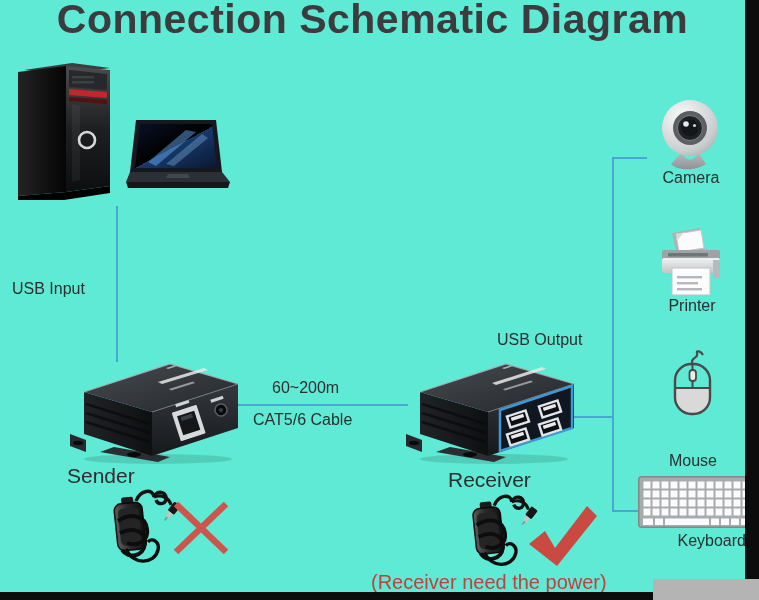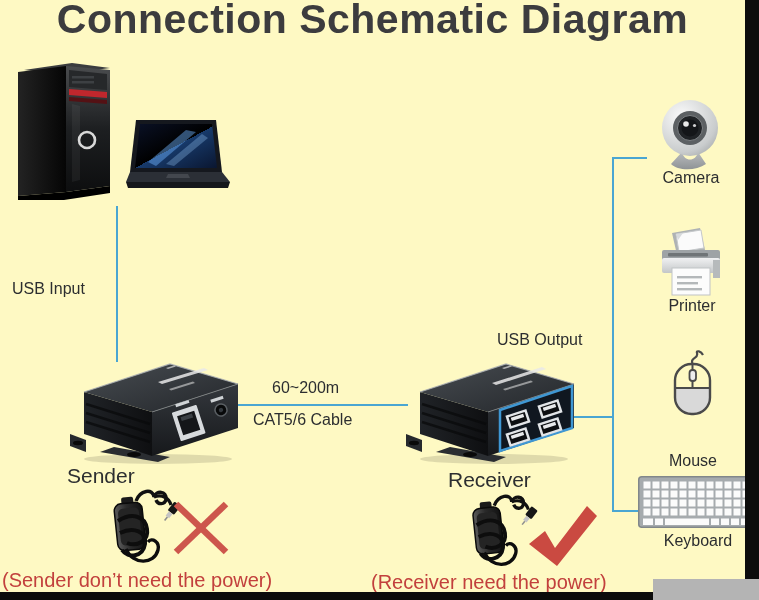--- a/index.html
+++ b/index.html
@@ -1,17 +1,17 @@
 <!DOCTYPE html>
 <html><head>
 <meta charset="utf-8">
 <style>
   html,body{margin:0;padding:0;background:#ffffff;}
   .canvas{
-    position:relative;width:759px;height:600px;background:#fef9c3;overflow:hidden;
+    position:relative;width:759px;height:600px;background:#5eead4;overflow:hidden;
     font-family:"Liberation Sans","DejaVu Sans",sans-serif;
   }
   .title{
     position:absolute;left:0;top:-4px;width:745px;text-align:center;
     font-size:41px;font-weight:700;color:#3c3c3e;letter-spacing:0.5px;white-space:nowrap;
   }
   .lbl{position:absolute;font-size:16px;color:#2c2e30;white-space:nowrap;}
   .lbl.center{text-align:center;}
   .note{position:absolute;font-size:20px;color:#c2403d;white-space:nowrap;}
   .line{position:absolute;background:#4aa6d2;}
@@ -281,22 +281,21 @@
 
   <div class="lbl" style="left:497px;top:331px;">USB Output</div>
   <div class="lbl" style="left:12px;top:280px;">USB Input</div>
   <div class="lbl" style="left:272px;top:379px;">60~200m</div>
   <div class="lbl" style="left:253px;top:411px;">CAT5/6 Cable</div>
   <div class="lbl" style="left:67px;top:464px;font-size:21px;">Sender</div>
   <div class="lbl" style="left:448px;top:468px;font-size:21px;">Receiver</div>
   <div class="lbl center" style="left:652px;top:169px;width:78px;">Camera</div>
   <div class="lbl center" style="left:658px;top:297px;width:68px;">Printer</div>
   <div class="lbl center" style="left:662px;top:420px;width:62px;margin-top:32px;">Mouse</div>
-  <div class="lbl center" style="left:650px;top:532px;width:96px;">Keyboard</div>
-
-  <div class="note" style="left:2px;top:569px;">(Sender don’t need the power)</div>
+  <div class="lbl center" style="left:650px;top:532px;width:96px;text-align:right;">Keyboard</div>
+
   <div class="note" style="left:371px;top:571px;">(Receiver need the power)</div>
 
   <div class="bar" style="left:745px;top:0;width:14px;height:584px;"></div>
   <div class="bar" style="left:0;top:592px;width:759px;height:8px;"></div>
   <div class="corner" style="left:653px;top:579px;width:106px;height:21px;"></div>
 
 </div>
 
 </body></html>

